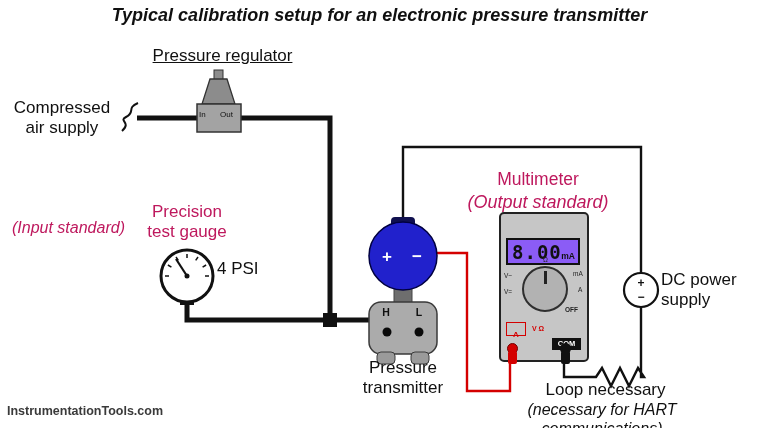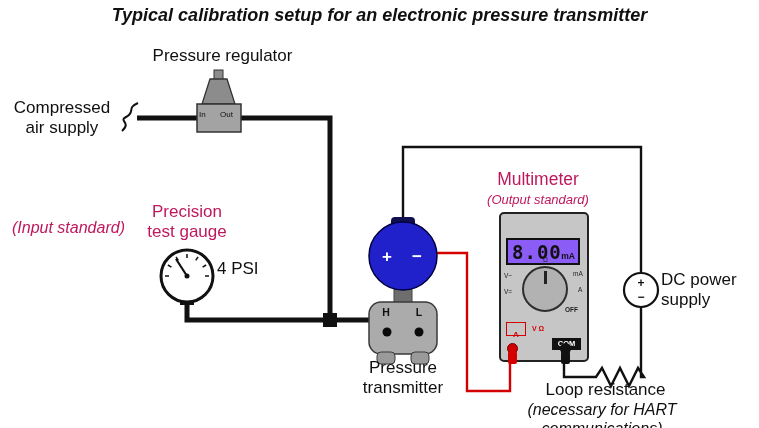--- a/index.html
+++ b/index.html
@@ -5,28 +5,28 @@
   html,body{margin:0;padding:0;background:#fff;}
   .stage{position:relative;width:759px;height:428px;background:#ffffff;
          font-family:"Liberation Sans",sans-serif;overflow:hidden;}
   svg.layer{position:absolute;left:0;top:0;z-index:1;}
   .lbl{position:absolute;z-index:2;font-size:17px;color:#101010;line-height:1.18;}
   .center{text-align:center;}
   .italic{font-style:italic;}
   .purple{color:#be185d;}
   .red{color:#d40000;}
   .title{left:0;top:5px;width:759px;text-align:center;font-size:18px;font-weight:bold;font-style:italic;}
-  .lbl-regulator{left:130px;top:46px;width:185px;}
+  .lbl-regulator{left:130px;top:46px;width:185px;text-decoration:underline;}
   .lbl-air{left:12px;top:98px;width:100px;}
   .lbl-altnote{left:150px;top:123px;width:152px;font-size:11px;line-height:1.2;}
   .lbl-inputstd{left:12px;top:219px;font-size:16px;text-align:right;}
   .lbl-gauge{left:142px;top:202px;width:90px;}
   .lbl-psi{left:217px;top:259px;}
   .lbl-multimeter{left:468px;top:169px;width:140px;font-size:17.5px;}
-  .lbl-outputstd{left:458px;top:192px;width:160px;font-size:13px;}
+  .lbl-outputstd{left:458px;top:192px;width:160px;font-size:18px;}
   .lbl-xmtr{left:347px;top:358px;width:112px;}
   .lbl-dc{left:661px;top:270px;width:95px;}
   .lbl-loop{left:528px;top:380px;width:155px;}
   .lbl-hart{left:487px;top:401px;width:230px;font-size:16px;text-align:center;}
   .watermark{left:7px;top:404px;font-size:12.5px;font-weight:bold;color:#3a3a3a;}
   .tiny{font-size:8px;color:#101010;}
   .lbl-in{left:199px;top:110px;}
   .lbl-out{left:220px;top:110px;}
   .portlbl{width:12px;text-align:center;font-size:10.5px;font-weight:bold;}
   .lbl-h{left:380px;top:306px;}
@@ -116,22 +116,23 @@
   <div class="lbl title">Typical calibration setup for an electronic pressure transmitter</div>
   <div class="lbl lbl-regulator center">Pressure regulator</div>
   <div class="lbl lbl-air center">Compressed air supply</div>
   <div class="lbl lbl-inputstd italic purple">(Input standard)</div>
   <div class="lbl lbl-gauge center purple">Precision test gauge</div>
   <div class="lbl lbl-psi">4 PSI</div>
   <div class="lbl lbl-multimeter center purple">Multimeter</div>
   <div class="lbl lbl-outputstd center italic purple">(Output standard)</div>
   <div class="lbl lbl-xmtr center">Pressure transmitter</div>
   <div class="lbl lbl-dc">DC power supply</div>
-  <div class="lbl lbl-loop center">Loop resistance</div>
+  <div class="lbl lbl-loop center">Loop necessary</div>
   <div class="lbl lbl-hart center italic">(necessary for HART communications)</div>
+  <div class="lbl watermark">InstrumentationTools.com</div>
 
   <div class="lbl tiny lbl-in">In</div>
   <div class="lbl tiny lbl-out">Out</div>
   <div class="lbl portlbl lbl-h">H</div>
   <div class="lbl portlbl lbl-l">L</div>
   <div class="lbl xterm lbl-plus">+</div>
   <div class="lbl xterm lbl-minus">−</div>
   <div class="lbl dcterm lbl-dcplus">+</div>
   <div class="lbl dcterm lbl-dcminus">−</div>
 

